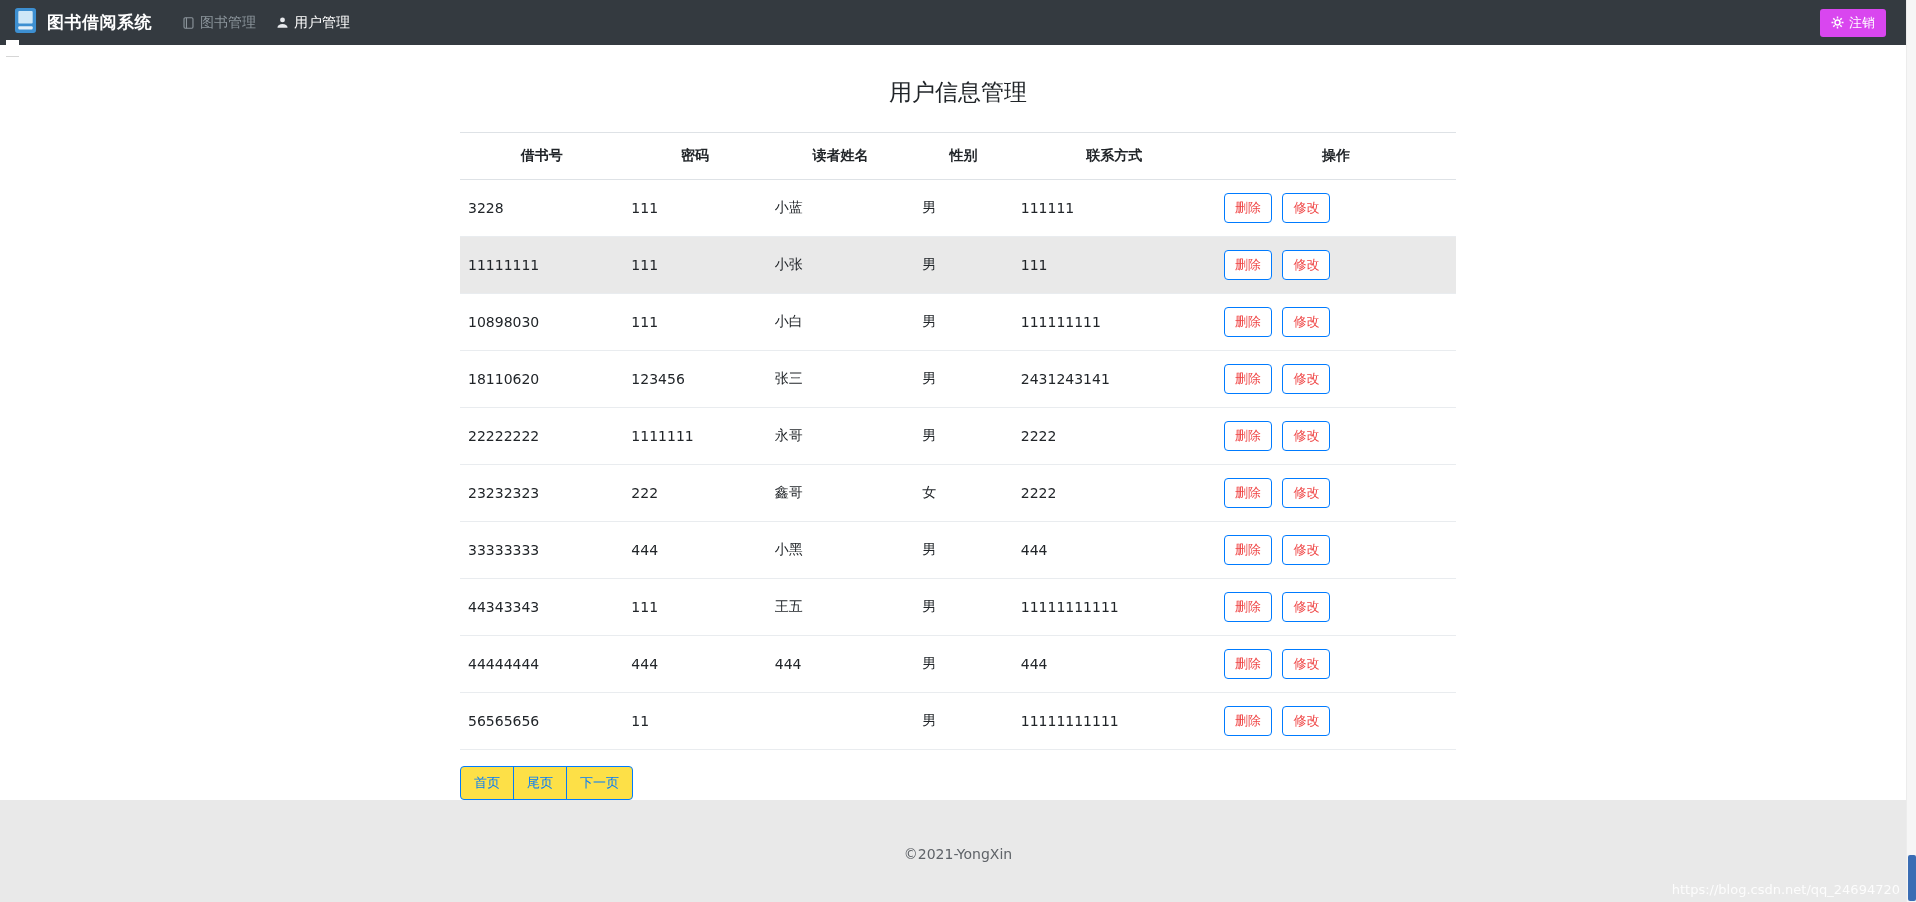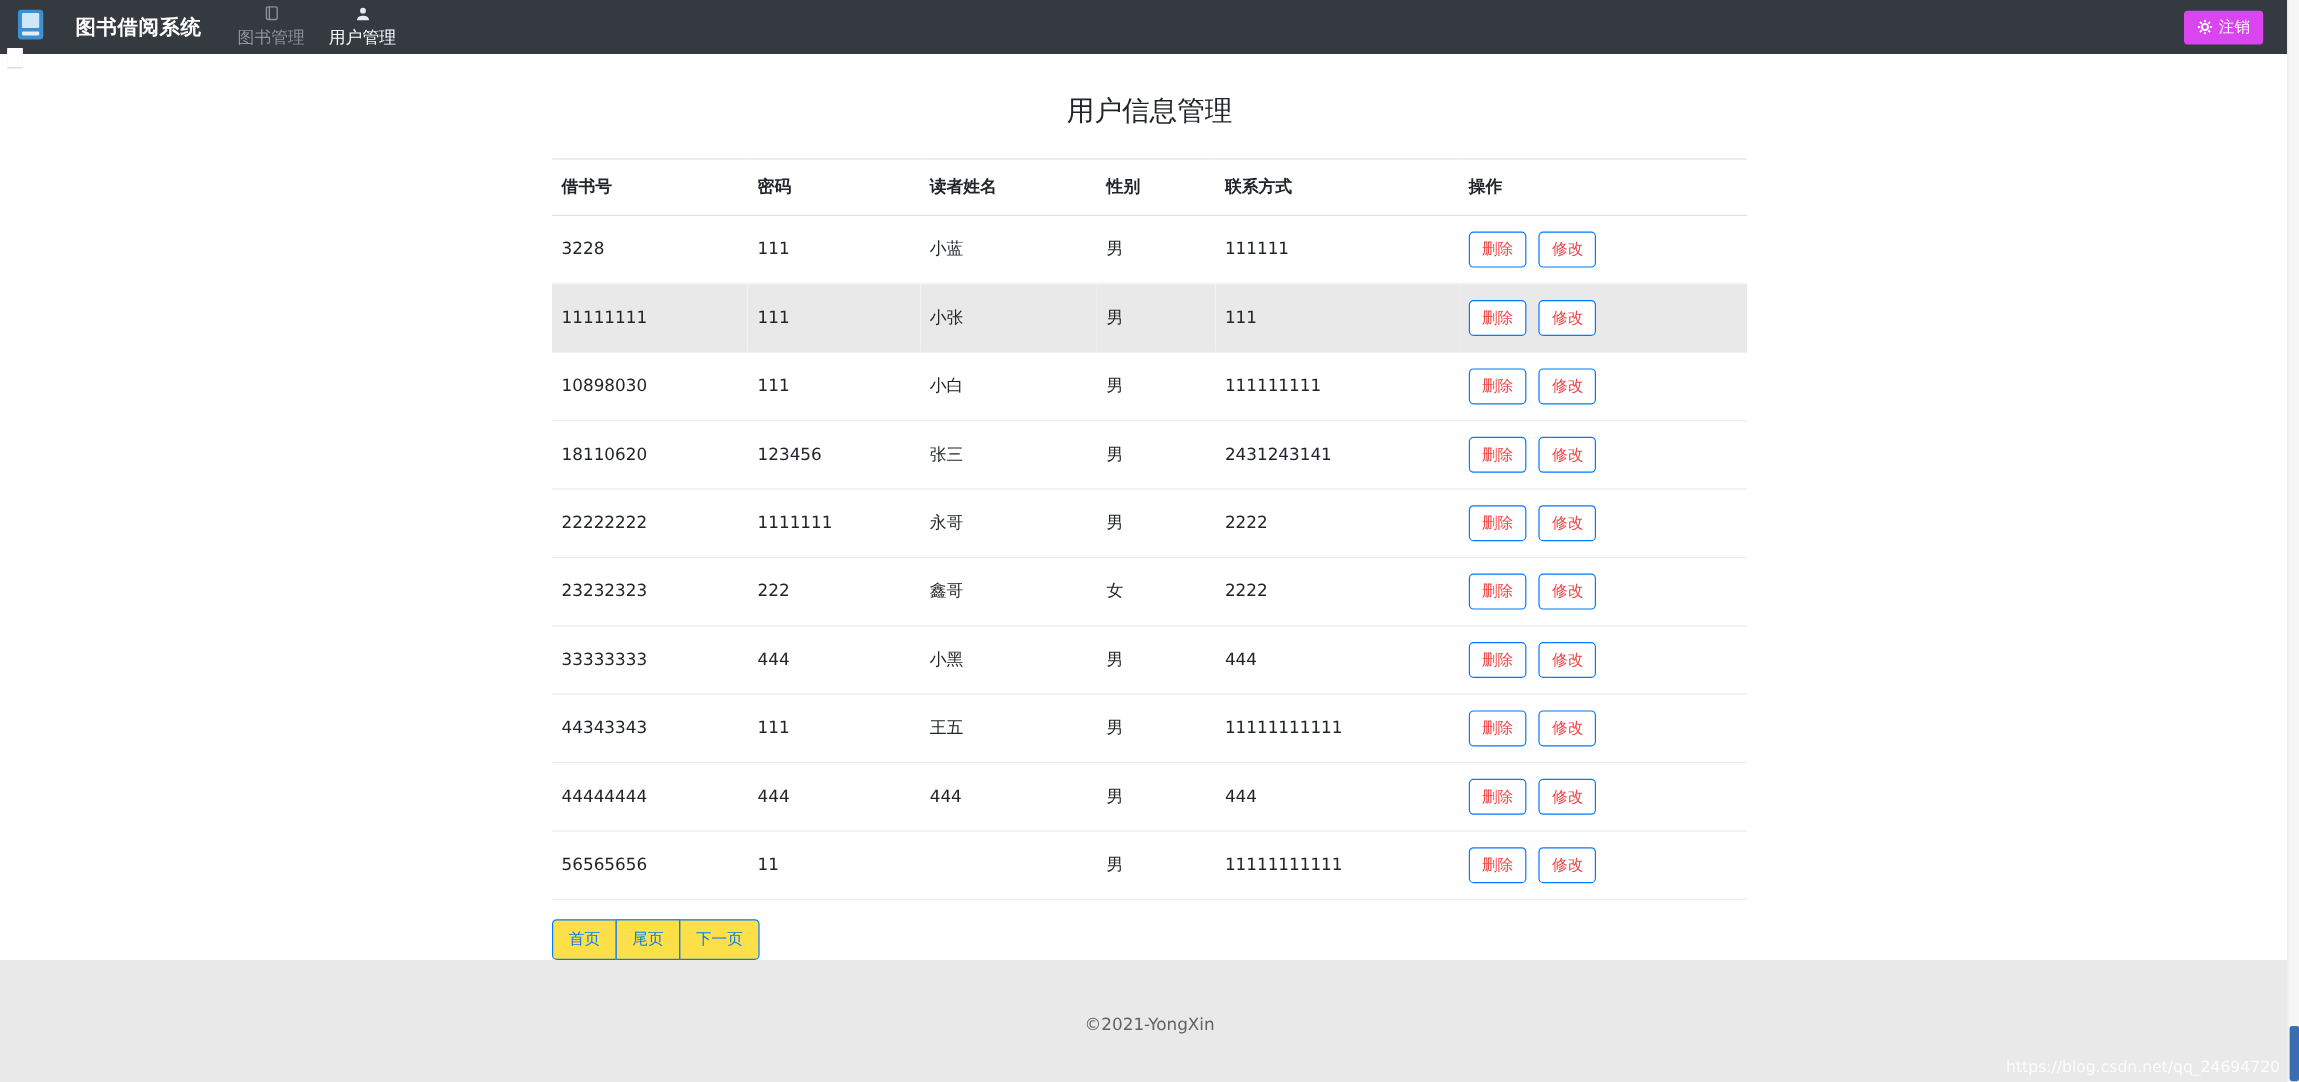--- a/index.html
+++ b/index.html
@@ -13,44 +13,44 @@
     display: flex; flex-direction: column;
   }
 
   
   .navbar {
     flex: 0 0 45px; height: 45px;
     background: #343a40;
     display: flex; align-items: center;
     padding: 0 30px 0 14px;
   }
-  .brand { display: flex; align-items: center; gap: 26px; cursor: pointer; }
+  .brand { display: flex; align-items: center; gap: 10px; cursor: pointer; }
   .brand-text { color: #ffffff; font-size: 17px; font-weight: bold; letter-spacing: .5px; }
   .nav-links { display: flex; align-items: center; margin-left: 30px; gap: 20px; }
-  .nav-item { display: flex; align-items: center; gap: 5px; font-size: 14px; cursor: pointer; text-decoration: none; flex-direction: column; }
+  .nav-item { display: flex; align-items: center; gap: 5px; font-size: 14px; cursor: pointer; text-decoration: none; }
   .nav-item.muted { color: #8b949b; }
   .nav-item.active { color: #ffffff; }
   .nav-icon { display: inline-flex; align-items: center; }
   .logout-btn {
     margin-left: auto;
     background: #d946ef; color: #ffffff;
     border: none; border-radius: 3px;
     padding: 5px 11px; font-size: 13px;
     display: flex; align-items: center; gap: 5px;
     cursor: pointer; font-family: inherit;
   }
 
   
   .main { flex: 1 1 auto; background: #ffffff; }
   .container { width: 996px; margin: 0 auto; }
   .page-title { text-align: center; font-size: 23px; font-weight: 500; color: #212529; margin: 32px 0 24px; }
 
   table.user-table { width: 100%; border-collapse: collapse; table-layout: fixed; }
   .user-table th {
-    text-align: left; font-size: 14px; color: #212529; font-weight: bold;
+    text-align: center; font-size: 14px; color: #212529; font-weight: bold;
     padding: 14px 8px;
     border-top: 1px solid #dee2e6; border-bottom: 1px solid #dee2e6;
   }
   .user-table td {
     font-size: 14px; color: #212529;
     padding: 13px 8px;
     border-bottom: 1px solid #e9ecef;
     vertical-align: middle;
     overflow: hidden; white-space: nowrap;
   }

